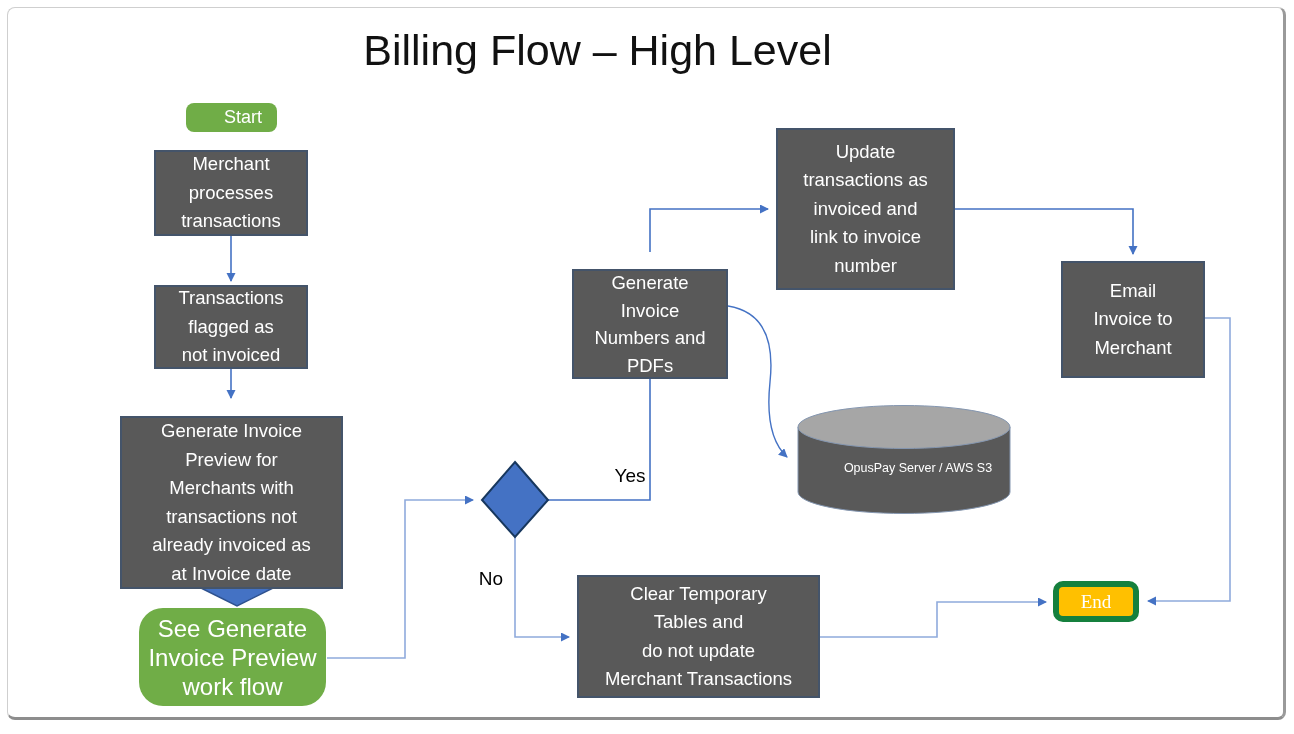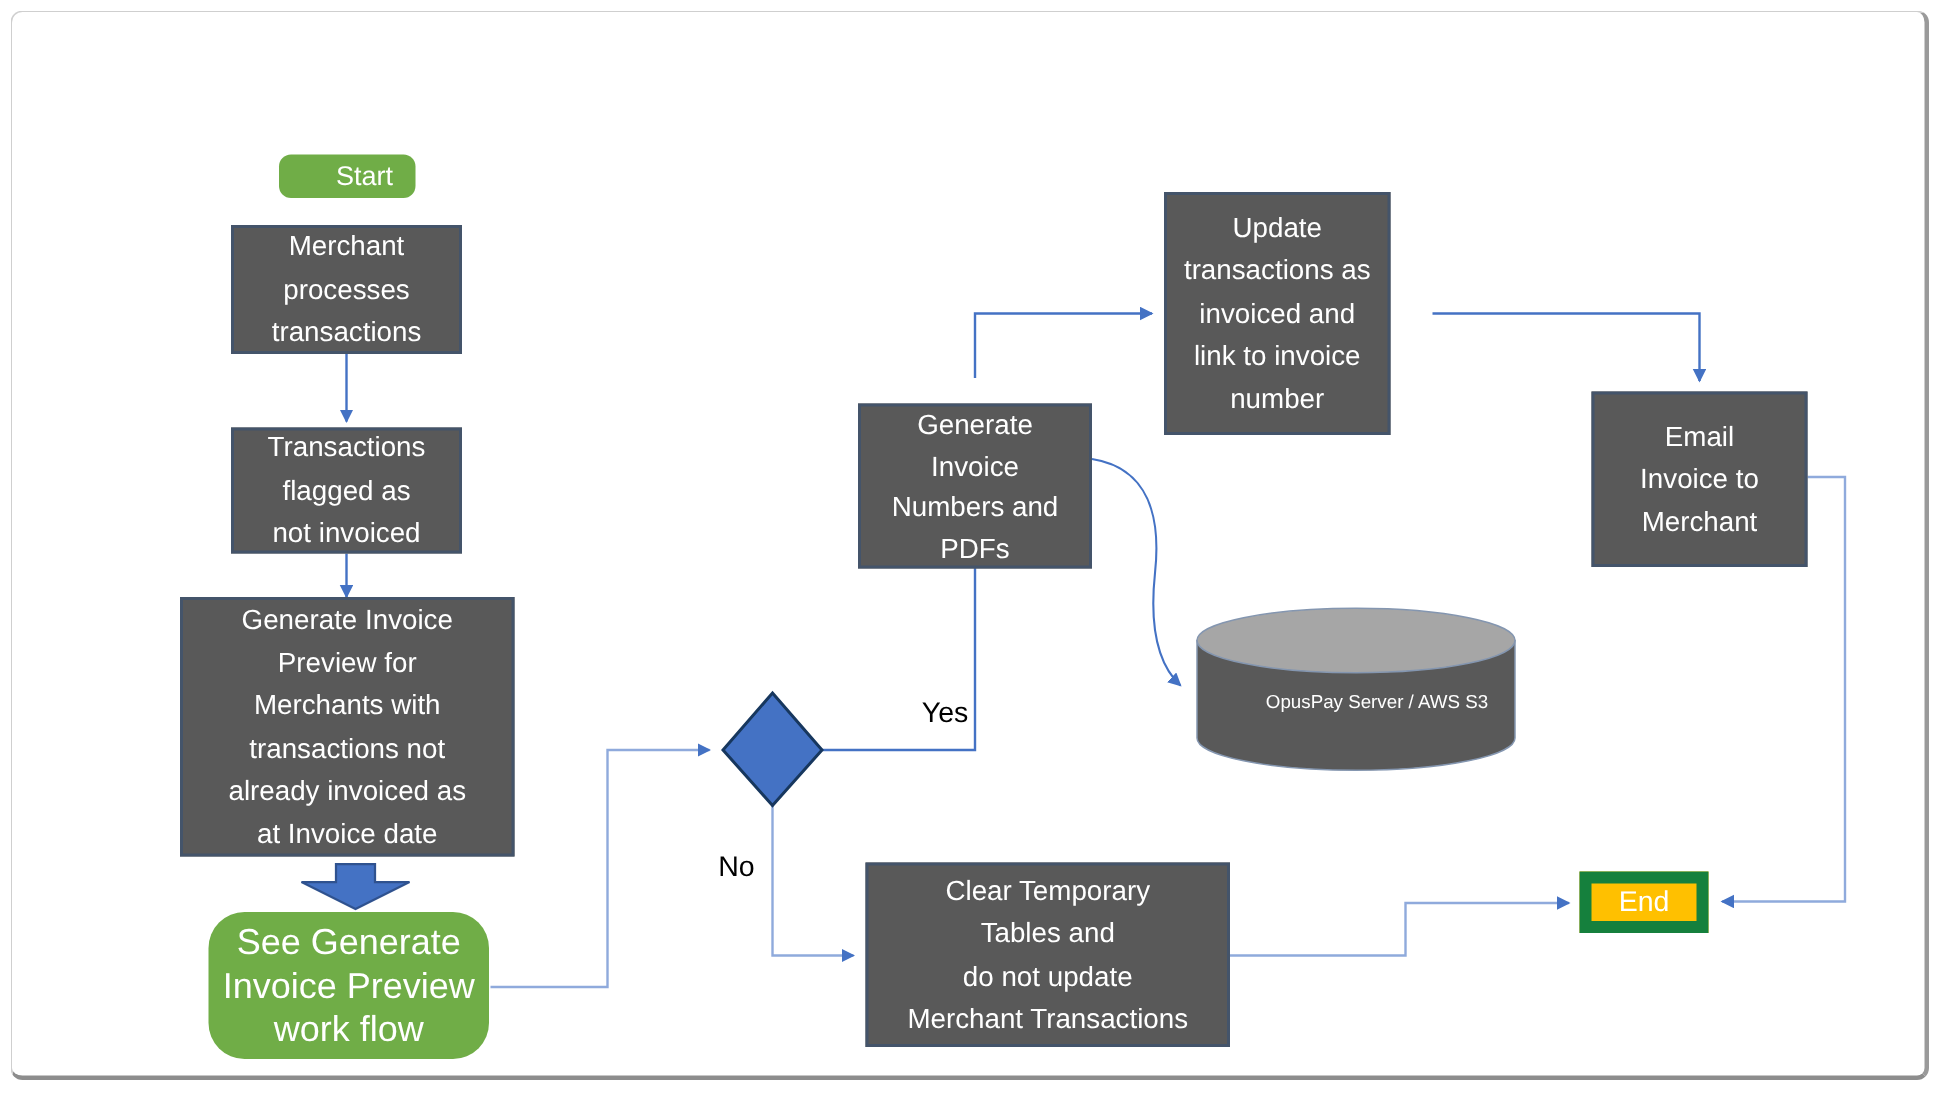--- a/index.html
+++ b/index.html
@@ -47,24 +47,25 @@
     line-height: 28.5px;
   }
   .terminator-green {
     background: var(--terminator-green);
     color: var(--text-on-dark);
   }
   .start { border-radius: 8px; font-size: 18px; padding-left: 23px; }
   .see-workflow { border-radius: 24px; font-size: 24px; line-height: 29px; }
   .terminator-end {
     background: var(--terminator-yellow);
-    border: 8px solid #15803d;
-    border-radius: 0;
+    border: 6px solid #15803d;
+    border-radius: 10px;
     color: var(--text-on-dark);
     font-size: 19px;
+    font-family: Liberation Serif, serif;
   }
   .flow-label {
     position: absolute;
     color: #000000;
     font-size: 19px;
     line-height: 28px;
     text-align: center;
     white-space: pre-line;
   }
   .cylinder-label {
@@ -110,53 +111,54 @@
     <polygon class="diamond" points="515,462 548,500 515,537 482,500"></polygon>
 
     <path class="block-arrow" d="M 224 576 L 250 576 L 250 588 L 273 588 L 237 606 L 201 588 L 224 588 Z"></path>
 
     <g>
       <path class="cyl-body" d="M 798 427 L 798 492 A 106 21.5 0 0 0 1010 492 L 1010 427 Z"></path>
       <ellipse class="cyl-top" cx="904" cy="427" rx="106" ry="21.5"></ellipse>
     </g>
   </svg>
 
+  <div class="title">Billing Flow – High Level</div>
 
   <div class="node terminator-green start" style="left:186px; top:103px; width:91px; height:29px;">Start</div>
 
   <div class="node process" style="left:154px; top:150px; width:154px; height:86px;">Merchant
 processes
 transactions</div>
 
   <div class="node process" style="left:154px; top:285px; width:154px; height:84px;">Transactions
 flagged as
 not invoiced</div>
 
-  <div class="node process" style="left:120px; top:398px; width:223px; height:173px;">Generate Invoice
+  <div class="node process" style="left:120px; top:416px; width:223px; height:173px;">Generate Invoice
 Preview for
 Merchants with
 transactions not
 already invoiced  as
 at Invoice date</div>
 
   <div class="node terminator-green see-workflow" style="left:139px; top:608px; width:187px; height:98px;">See Generate
 Invoice Preview
 work flow</div>
 
 
   <div class="flow-label" style="left:612px; top:462px; width:36px;">Yes</div>
 
   <div class="flow-label" style="left:474px; top:565px; width:34px;">No</div>
 
   <div class="node process" style="left:572px; top:252px; width:156px; height:110px; line-height:27.5px;margin-top:17px;">Generate
 Invoice
 Numbers and
 PDFs</div>
 
-  <div class="node process" style="left:776px; top:128px; width:151px; height:162px;">Update
+  <div class="node process" style="left:776px; top:128px; width:179px; height:162px;">Update
 transactions as
 invoiced and
 link to invoice
 number</div>
 
   <div class="node process" style="left:1061px; top:261px; width:144px; height:117px;">Email
 Invoice to
 Merchant</div>
 
   <div class="cylinder-label" style="left:798px; top:461px; width:212px;padding-left:28px;">OpusPay Server / AWS S3</div>

